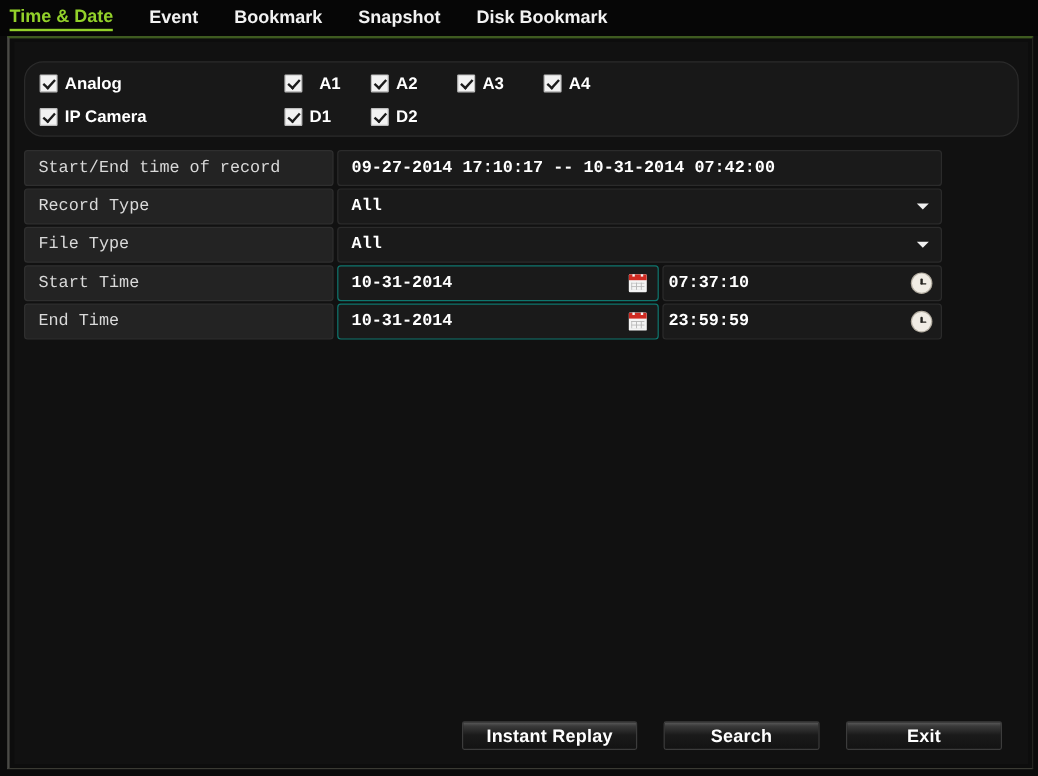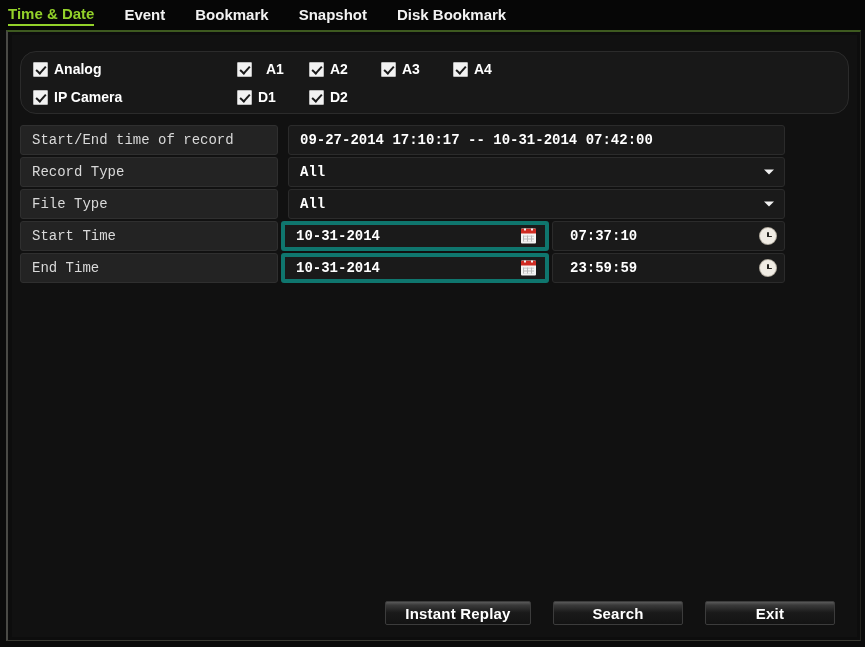--- a/index.html
+++ b/index.html
@@ -142,21 +142,21 @@
     box-sizing: border-box;
     display: flex;
     align-items: center;
     padding-left: 11px;
     font-size: 14px;
     color: #d9d9d9;
     white-space: nowrap;
   }
   .cell-value {
     flex: 1 1 auto;
-    margin-left: 10px;
+    margin-left: 3px;
     background: #1a1a1a;
     border: 1px solid #2b2b2b;
     border-radius: 3px;
     box-sizing: border-box;
     display: flex;
     align-items: center;
     padding-left: 11px;
     padding-right: 8px;
     font-size: 14px;
     font-weight: bold;
@@ -174,42 +174,42 @@
     border-left: 5px solid transparent;
     border-right: 5px solid transparent;
     border-top: 5px solid #f0f0f0;
   }
 
   
   .cell-date {
     flex: 0 0 268px;
     margin-left: 3px;
     background: #1a1a1a;
-    border: 4px solid #0f766e;
+    border: 1px solid #0f766e;
     border-radius: 3px;
     box-sizing: border-box;
     display: flex;
     align-items: center;
     padding-left: 11px;
     padding-right: 8px;
     font-size: 14px;
     font-weight: bold;
     color: #ffffff;
     position: relative;
   }
   .cell-time {
     flex: 1 1 auto;
     margin-left: 3px;
     background: #1a1a1a;
     border: 1px solid #2b2b2b;
     border-radius: 3px;
     box-sizing: border-box;
     display: flex;
     align-items: center;
-    padding-left: 17px;
+    padding-left: 4px;
     padding-right: 8px;
     font-size: 14px;
     font-weight: bold;
     color: #ffffff;
     position: relative;
   }
 
   
   .cal-icon {
     position: absolute;

